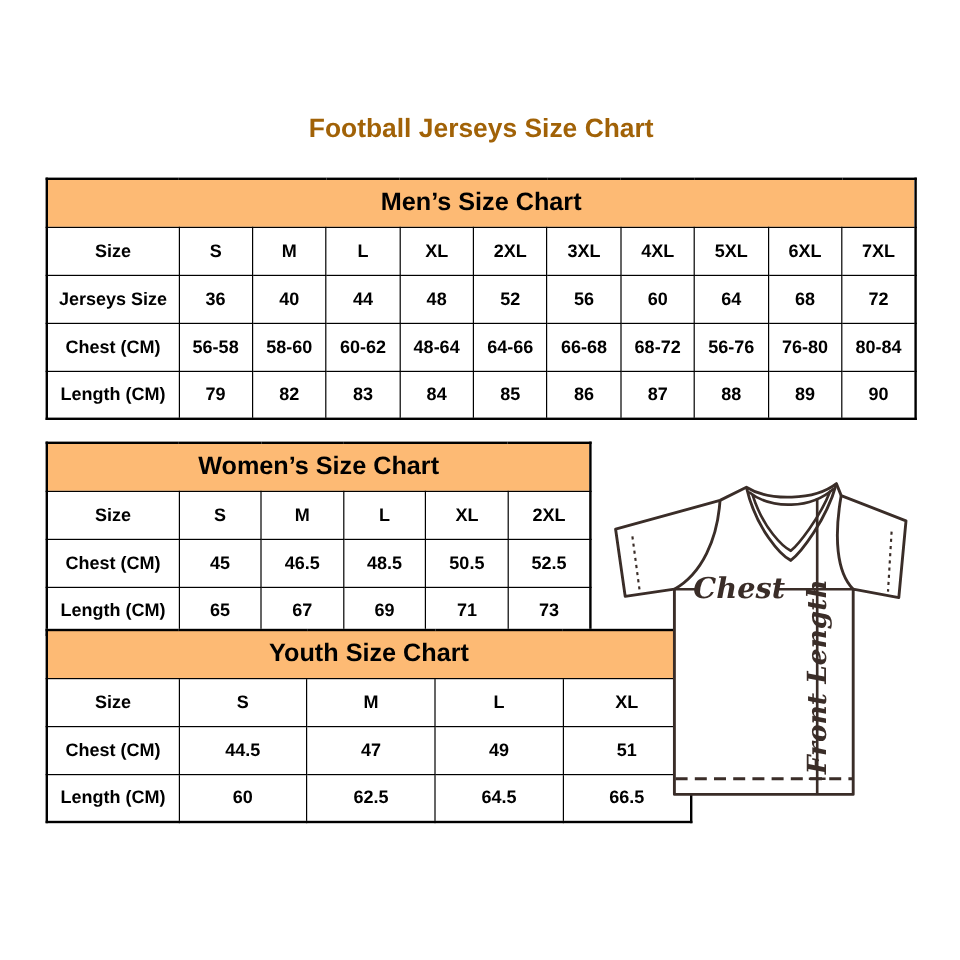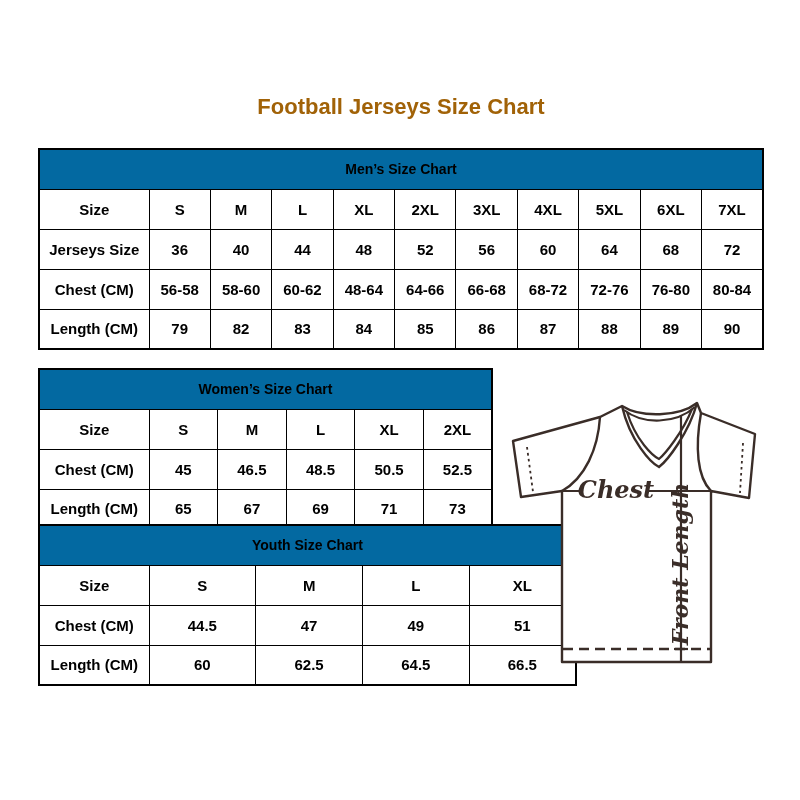--- a/index.html
+++ b/index.html
@@ -31,22 +31,22 @@
     vertical-align: middle;
     font-weight: bold;
     font-size: 15px;
     height: 40px;
     padding: 0;
     color: #000;
     overflow: hidden;
     white-space: nowrap;
   }
   table.size-table th.chart-header {
-    background: #0369a1;
-    font-size: 14px;
+    background: #fdba74;
+    font-size: 21px;
   }
   #men-table   { left: 38px; top: 148px; width: 726px; }
   #women-table { left: 38px; top: 368px; width: 455px; }
   #youth-table { left: 38px; top: 524px; width: 539px; }
   .row-label { font-size: 15px; }
   .jersey-wrap {
     position: absolute;
     left: 503px; top: 399px;
     width: 266px; height: 280px;
   }
@@ -103,21 +103,21 @@
     </tr>
     <tr>
       <td class="row-label">Chest (CM)</td>
       <td>56-58</td>
       <td>58-60</td>
       <td>60-62</td>
       <td>48-64</td>
       <td>64-66</td>
       <td>66-68</td>
       <td>68-72</td>
-      <td>72-76</td>
+      <td>56-76</td>
       <td>76-80</td>
       <td>80-84</td>
     </tr>
     <tr>
       <td class="row-label">Length (CM)</td>
       <td>79</td>
       <td>82</td>
       <td>83</td>
       <td>84</td>
       <td>85</td>

